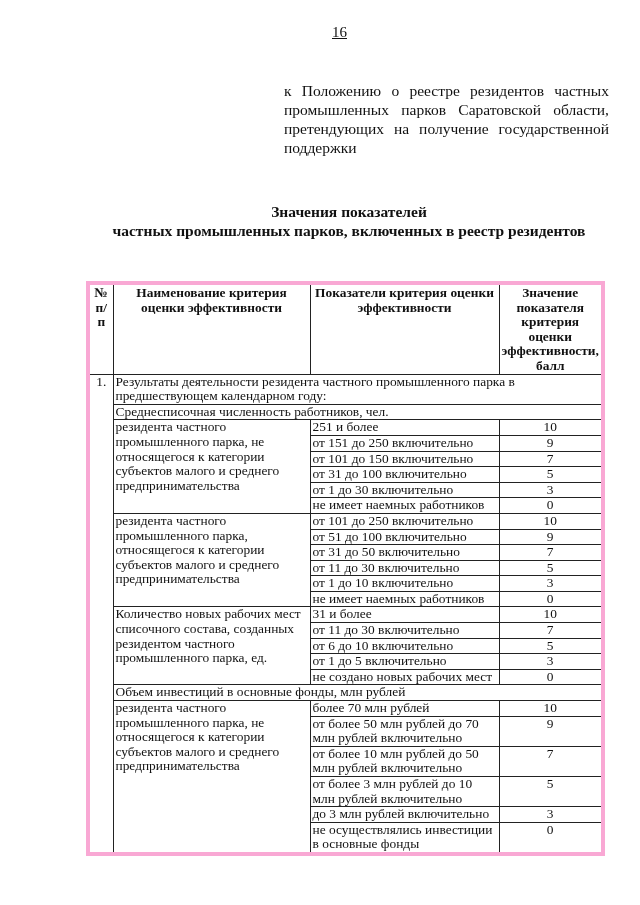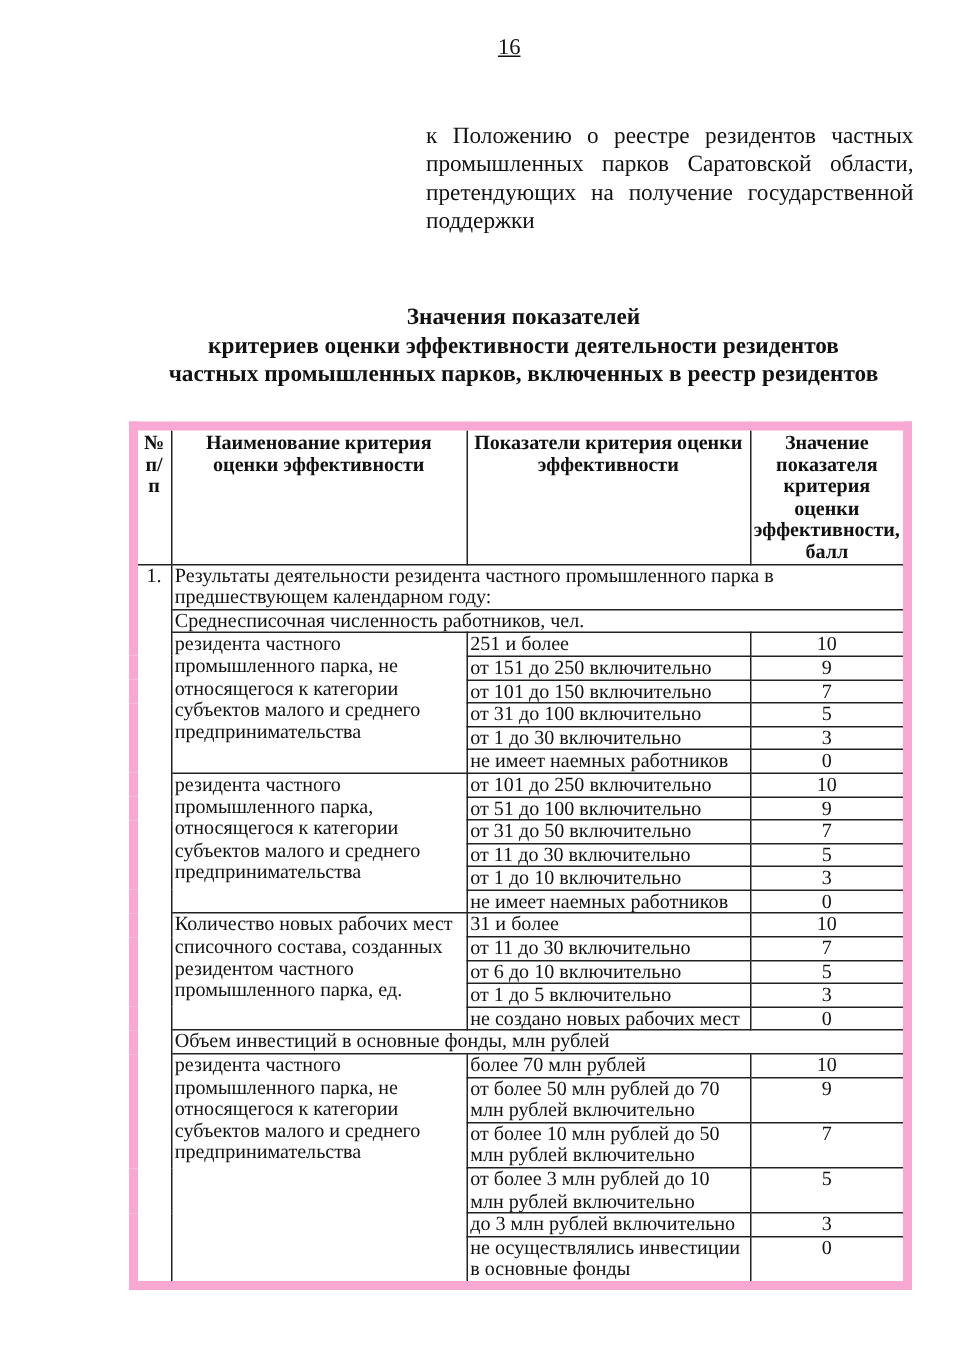--- a/index.html
+++ b/index.html
@@ -8,39 +8,38 @@
   .page-number { position:absolute; left:332px; top:24px; font-size:15px;text-decoration:underline; }
   .appendix { position:absolute; left:284px; top:48px; width:325px; font-size:15.5px; line-height:19px; }
   .appendix .ttl { text-align:center; padding-left:10px; margin-bottom:1px; font-size:16px; }
   .appendix .txt { text-align:justify; text-align-last:left;margin-top:33px; }
   .title { position:absolute; left:86px; top:202px; width:526px; text-align:center;
            font-weight:bold; font-size:15.5px; line-height:19px; }
   table { position:absolute; left:86px; top:281px; border-collapse:collapse;
           font-size:13.4px; line-height:14.6px; table-layout:fixed; }
   td, th { border:1px solid #222; padding:0 2px; vertical-align:top; }
   th { font-weight:bold; text-align:center; padding-top:1px; }
-  table { border:6px solid #f9a8d4; }
+  table { border:4px solid #f9a8d4; }
   .c0 { width:25px; } .c1 { width:197px; } .c2 { width:189px; } .c3 { width:99px; }
   .num { text-align:center; }
   .val { text-align:center; }
   .section td { padding-left:2px; }
   .hdr-row th { height:86px; }
 </style>
 </head>
 <body>
 
 <div class="page-number">16</div>
 
 <div class="appendix">
   <div class="txt">к Положению о реестре резидентов частных промышленных парков Саратовской области, претендующих на получение государственной поддержки</div>
 </div>
 
 <div class="title">
   <div>Значения показателей</div>
-  <div>критериев оценки эффективности деятельности резидентов</div>
   <div>частных промышленных парков, включенных в реестр резидентов</div>
 </div>
 
 <table>
   <colgroup>
       <col class="c0">
       <col class="c1">
       <col class="c2">
       <col class="c3">
     </colgroup>

